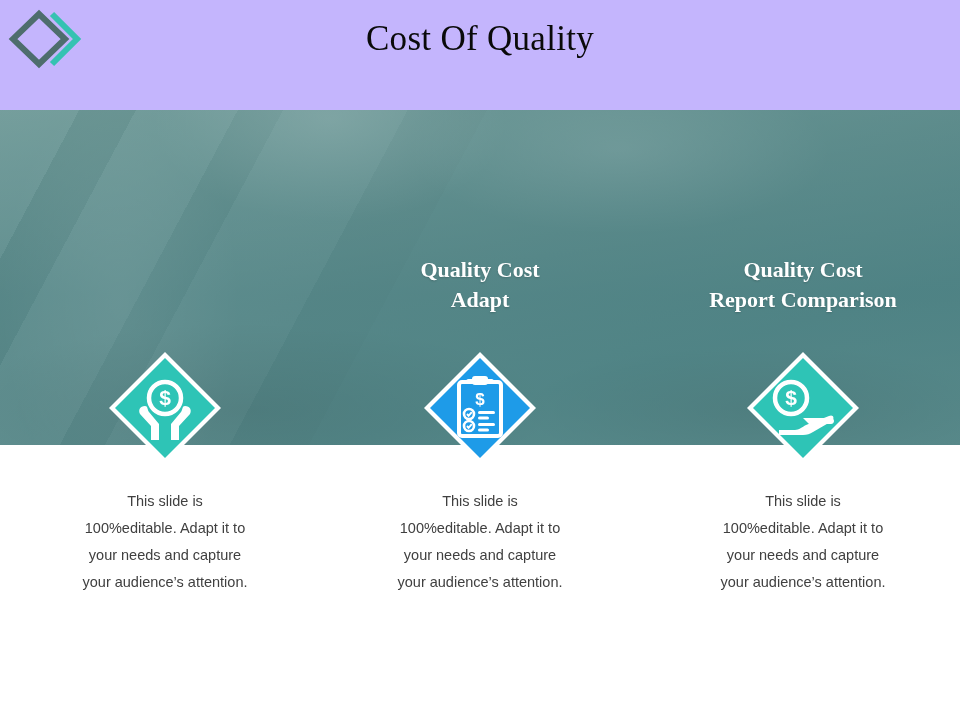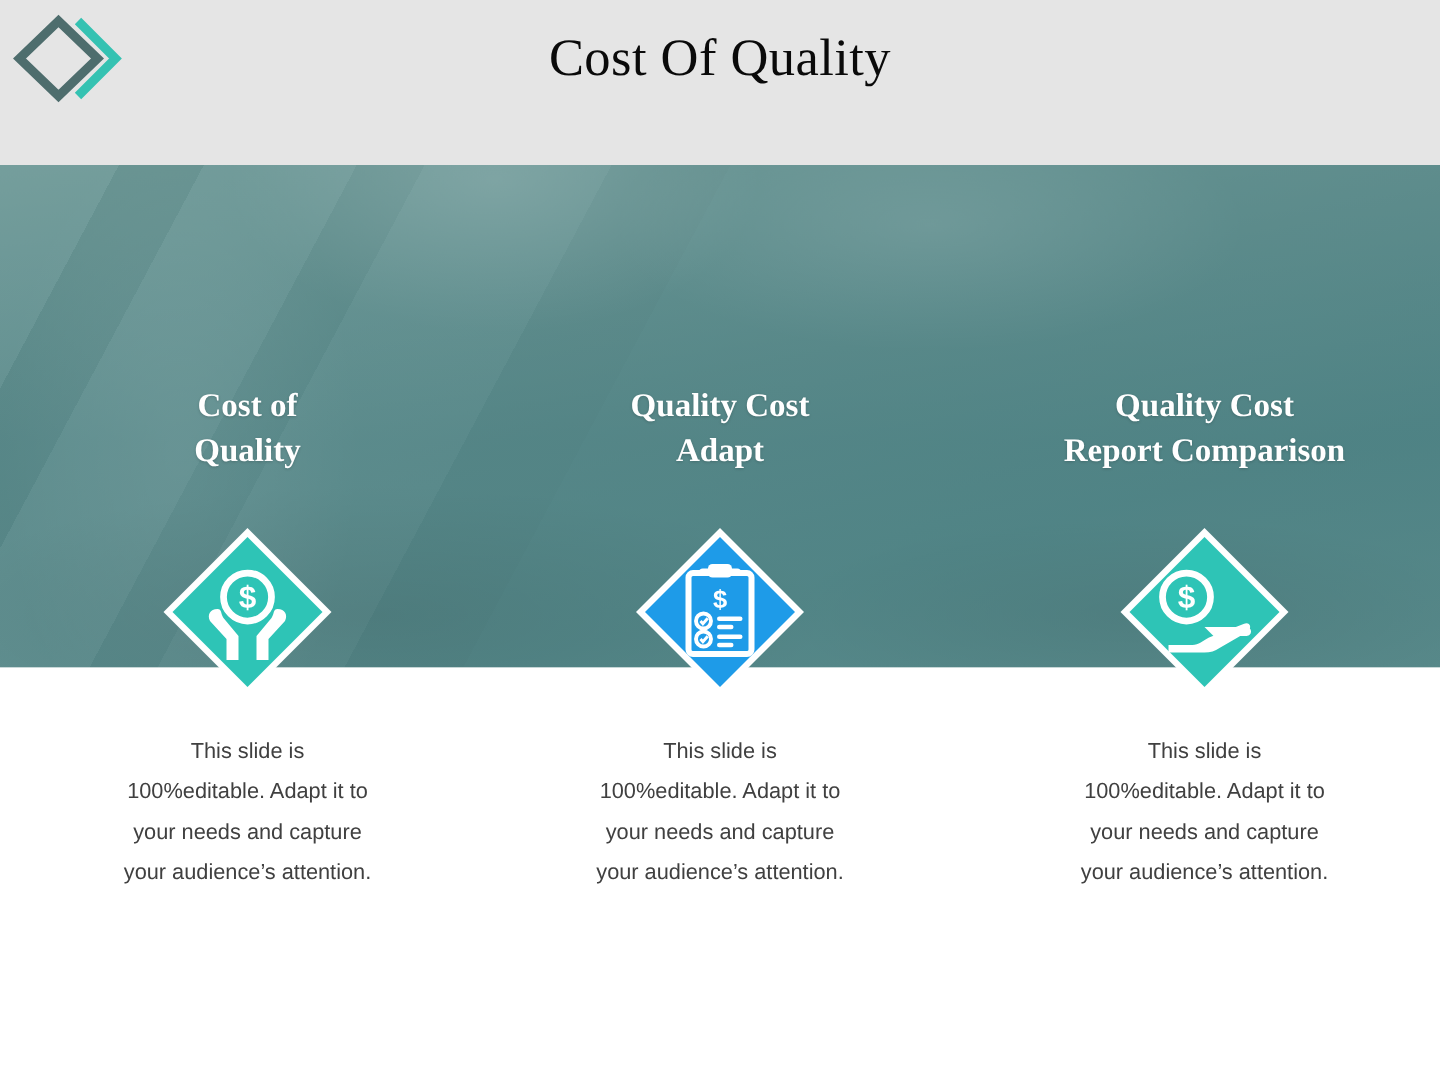--- a/index.html
+++ b/index.html
@@ -23,21 +23,21 @@
     overflow: hidden;
   }
 
   
   .header {
     position: absolute;
     left: 0;
     top: 0;
     width: 960px;
     height: 110px;
-    background: #e5e5e5;
+    background: #c4b5fd;
   }
 
   .logo {
     position: absolute;
     left: 8px;
     top: 8px;
     width: 80px;
     height: 66px;
   }
 
@@ -177,24 +177,20 @@
   <div class="hero">
     <div class="hero-photo"></div>
     <div class="hero-tint"></div>
   </div>
 
   <div class="footer-plate"></div>
 
   <div class="columns">
 
     <div class="col col-0">
-      <div class="col-heading">
-        <span>Cost of</span><br>
-        <span>Quality</span>
-      </div>
 
       <div class="icon-wrap">
         <svg width="120" height="120" viewBox="0 0 120 120" aria-hidden="true">
           <polygon points="60,4 116,60 60,116 4,60" fill="#ffffff"></polygon>
           <polygon points="60,10 110,60 60,110 10,60" fill="#2ec4b6"></polygon>
           <g fill="none" stroke="#ffffff" stroke-width="4.5">
             <circle cx="60" cy="50" r="16"></circle>
           </g>
           <text x="60" y="57" text-anchor="middle" font-family="Liberation Sans, sans-serif" font-size="21" font-weight="700" fill="#ffffff">$</text>
           <path d="M40 58 C35 58 33 62 35 66 L46 78 L46 92 L54 92 L54 76 L44 64 C42 61 43 58 40 58 Z" fill="#ffffff"></path>

